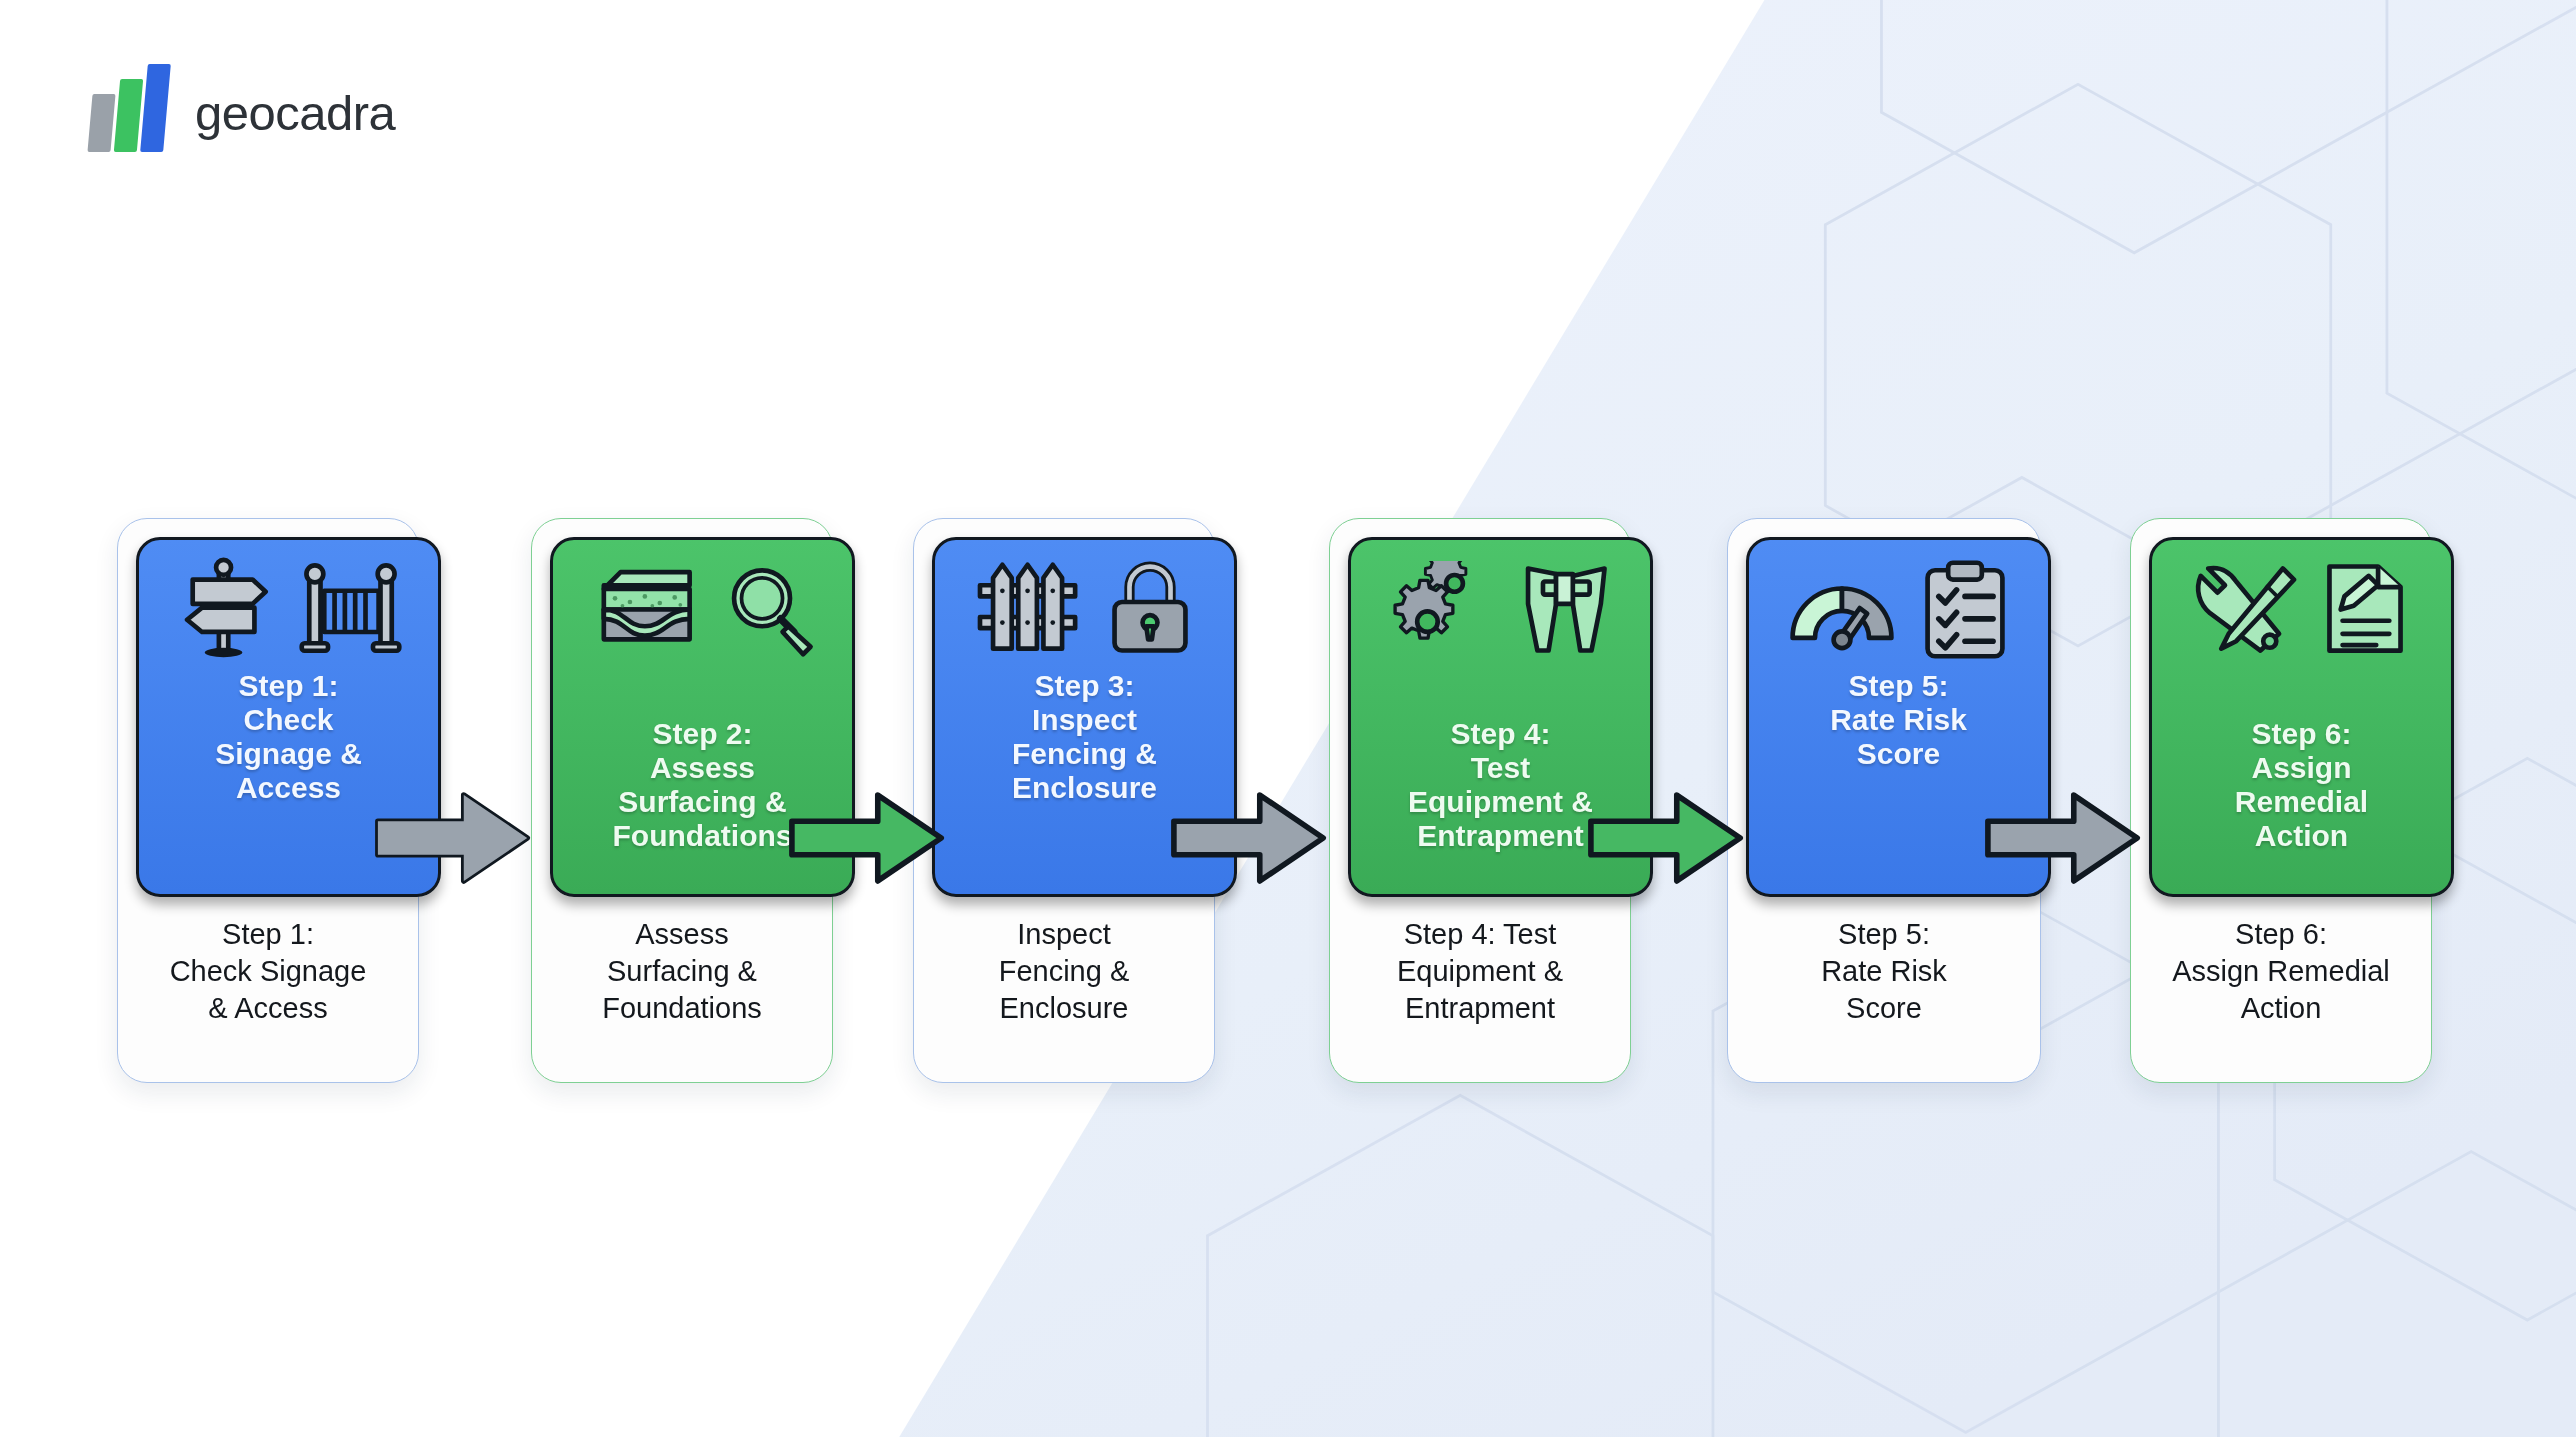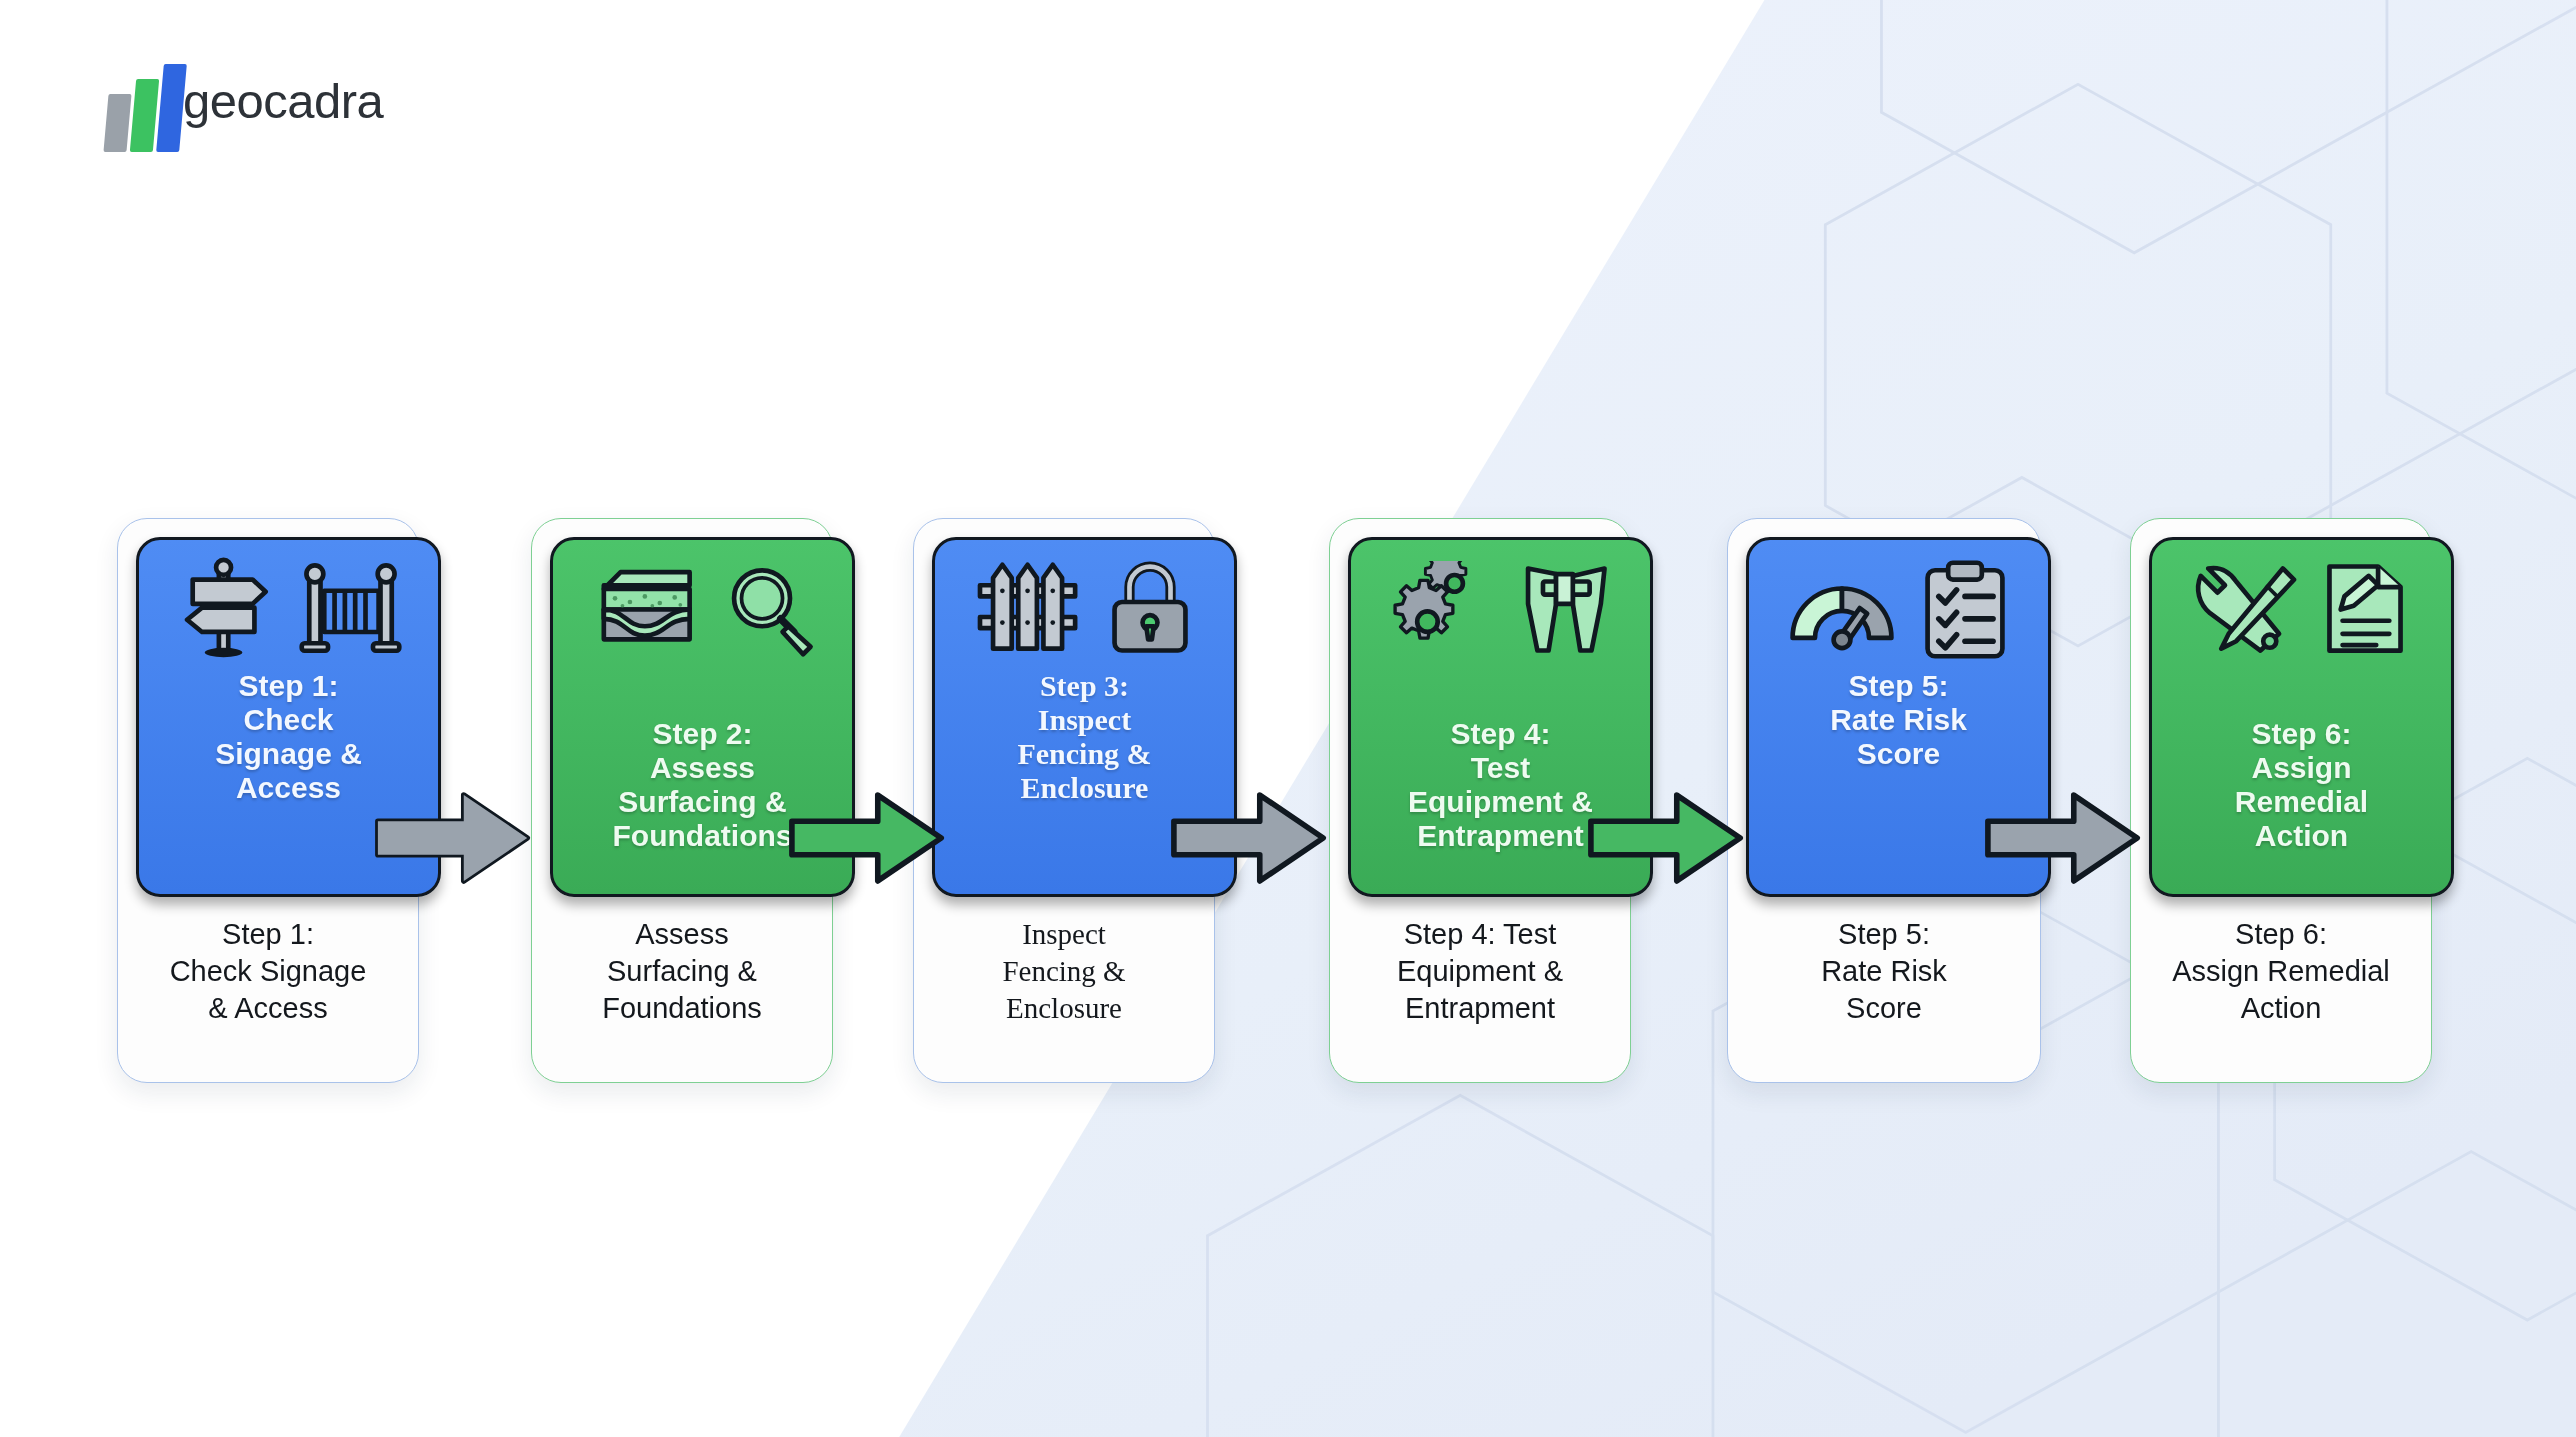--- a/index.html
+++ b/index.html
@@ -6,21 +6,21 @@
   body{
     width:2576px;height:1438px;overflow:hidden;position:relative;
     background:#ffffff;
     font-family:"Liberation Sans","DejaVu Sans",sans-serif;
   }
   
   #bg{position:absolute;inset:0;z-index:0;}
   #bg .bg-svg{position:absolute;inset:0;width:2576px;height:1438px;}
 
   
-  #logo{position:absolute;left:106px;top:73px;display:flex;z-index:5;}
+  #logo{position:absolute;left:90px;top:73px;display:flex;align-items:center;gap:28px;z-index:5;}
   #logo .bars{display:flex;align-items:flex-end;height:79px;}
   #logo .bar{width:22.5px;border-radius:1.9px;}
   #logo .bar.b1{height:58px;background:#9aa1a9;transform:skewX(-5deg);}
   #logo .bar.b2{height:73px;background:#3cc261;transform:skewX(-5deg);margin-left:4.7px;}
   #logo .bar.b3{height:88px;background:#2f66e0;transform:skewX(-5deg);margin-left:4.7px;}
   #logo .wordmark{font-size:49px;font-weight:500;color:#2d3238;letter-spacing:-0.5px;}
 
   
   #flow{position:absolute;left:0;top:518px;width:2576px;height:571px;z-index:4;}
 
@@ -200,21 +200,21 @@
 Surfacing &amp;
 Foundations</div>
   </div>
 
   <div class="arrow" style="left:788px;">
     <svg width="159" height="112" viewBox="0 0 170 120">
       <path d="M4 42 H96 V14 L164 60 L96 106 V78 H4 Z" fill="#46b863" stroke="#101820" stroke-width="6" stroke-linejoin="round"></path>
     </svg>
   </div>
 
-  <div class="step-wrap blue" style="left:913px;font-family:Liberation Serif, serif;">
+  <div class="step-wrap blue" style="left:913px;">
     <div class="outer-card"></div>
     <div class="inner-card">
       <div class="icons">
         <svg width="109" height="97" viewBox="0 0 116 104">
           <g stroke="#101820" stroke-width="5" stroke-linejoin="round" fill="#c3cad2">
             <path d="M6 26 H108 V38 H6 Z"></path>
             <path d="M6 60 H108 V72 H6 Z"></path>
             <path d="M20 18 L30 4 L40 18 V94 H20 Z"></path>
             <path d="M47 18 L57 4 L67 18 V94 H47 Z"></path>
             <path d="M74 18 L84 4 L94 18 V94 H74 Z"></path>

